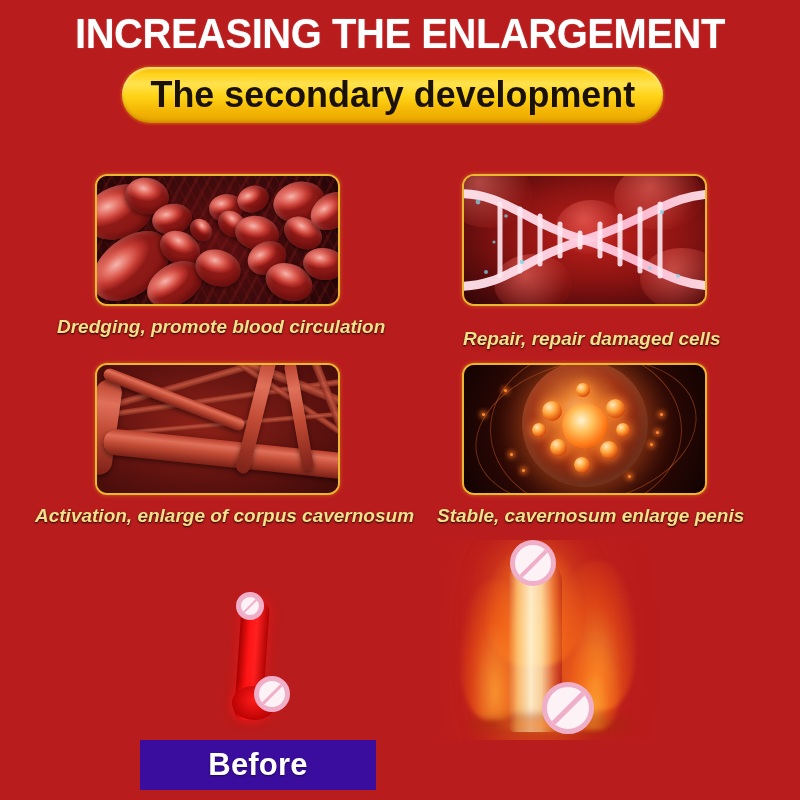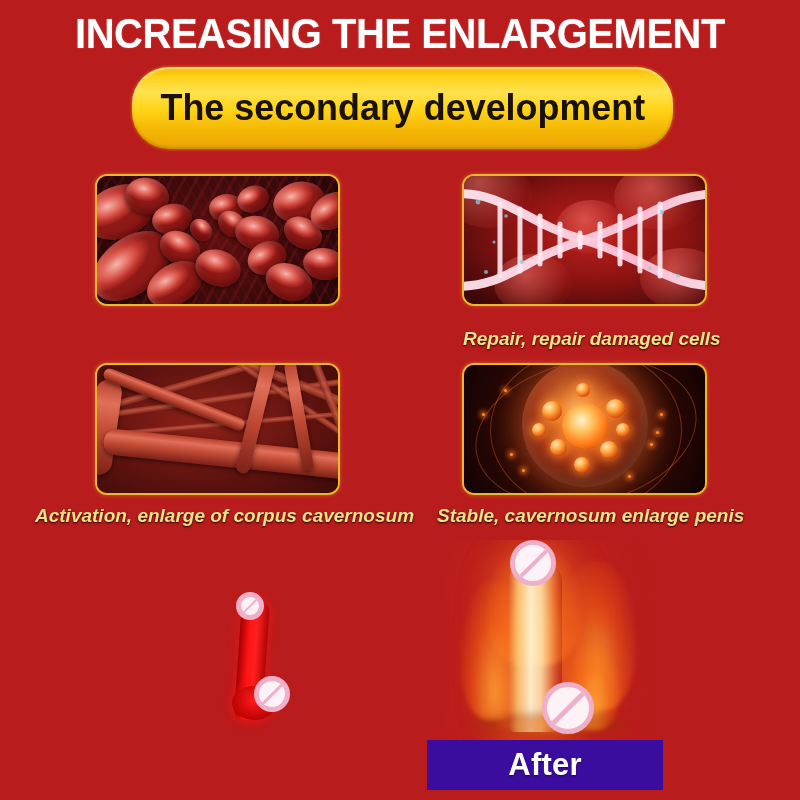--- a/index.html
+++ b/index.html
@@ -34,24 +34,24 @@
     letter-spacing: -0.5px;
     transform: scaleX(0.93);
     line-height: 50px;
     white-space: nowrap;
     text-shadow: 0 0 2px rgba(255,255,255,0.25);
   }
 
   
   .banner {
     position: absolute;
-    left: 132px;
+    left: 122px;
     top: 67px;
     width: 541px;
-    height: 82px;
+    height: 56px;
     border-radius: 37px;
     background: linear-gradient(to bottom,
                 #f0b500 0%,
                 #ffd21a 12%,
                 #ffe24f 30%,
                 #ffd416 52%,
                 #f5b806 76%,
                 #e9a400 100%);
     box-shadow: 0 0 3px 1px rgba(255,200,0,0.35),
                 inset 0 -2px 3px rgba(150,90,0,0.35),
@@ -310,20 +310,21 @@
       <div class="cell" style="left:138px; top:40px;  width:44px;  height:34px;  transform:rotate(12deg);"></div>
       <div class="cell" style="left:150px; top:66px;  width:40px;  height:32px;  transform:rotate(-26deg);"></div>
       <div class="cell" style="left:168px; top:88px;  width:48px;  height:36px;  transform:rotate(22deg);"></div>
       <div class="cell" style="left:176px; top:6px;   width:52px;  height:40px;  transform:rotate(-14deg);"></div>
       <div class="cell" style="left:186px; top:42px;  width:40px;  height:30px;  transform:rotate(30deg);"></div>
       <div class="cell" style="left:212px; top:18px;  width:46px;  height:34px;  transform:rotate(-34deg);"></div>
       <div class="cell" style="left:206px; top:72px;  width:42px;  height:32px;  transform:rotate(8deg);"></div>
       <div class="cell" style="left:92px;  top:44px;  width:24px;  height:20px;  transform:rotate(50deg);"></div>
     </div>
   </div>
+  <div class="caption" style="left:57px; top:316px;">Dredging, promote blood circulation</div>
 
   <div class="panel" style="left:462px; top:174px; width:241px; height:128px;">
     <div class="panel-media">
       <div class="dna-bg"></div>
       <div class="dna-blob" style="left:-20px; top:-18px; width:88px; height:70px;"></div>
       <div class="dna-blob" style="left:30px;  top:78px;  width:78px; height:60px;"></div>
       <div class="dna-blob" style="left:150px; top:-12px; width:90px; height:66px;"></div>
       <div class="dna-blob" style="left:176px; top:72px;  width:84px; height:62px;"></div>
       <div class="dna-blob" style="left:92px;  top:24px;  width:70px; height:54px;"></div>
       <svg class="dna-strand" viewBox="0 0 241 128" preserveAspectRatio="none">
@@ -419,17 +420,17 @@
     <div class="flame-lick" style="left:46px;  top:6px;   width:96px;  height:120px;"></div>
     <div class="flame-lick" style="left:20px;  top:40px;  width:70px;  height:140px;"></div>
     <div class="flame-lick" style="left:118px; top:20px;  width:78px;  height:150px;"></div>
     <div class="flame-lick" style="left:126px; top:104px; width:54px;  height:86px;"></div>
     <div class="flame-col" style="left:68px; top:16px; width:54px; height:176px;"></div>
     <div class="ember-floor" style="left:28px; top:172px; width:164px; height:26px;"></div>
     <div class="censor" style="left:70px; top:0px; width:46px; height:46px;"></div>
     <div class="censor" style="left:102px; top:142px; width:52px; height:52px;"></div>
   </div>
 
-  <div class="cmp-bar" style="left:427px; top:740px; width:236px; height:50px;">
-    <span>After</span>
+  <div class="cmp-bar" style="left:140px; top:740px; width:236px; height:50px;">
+    <span>Before</span>
   </div>
 
 </div>
 
 </body></html>

